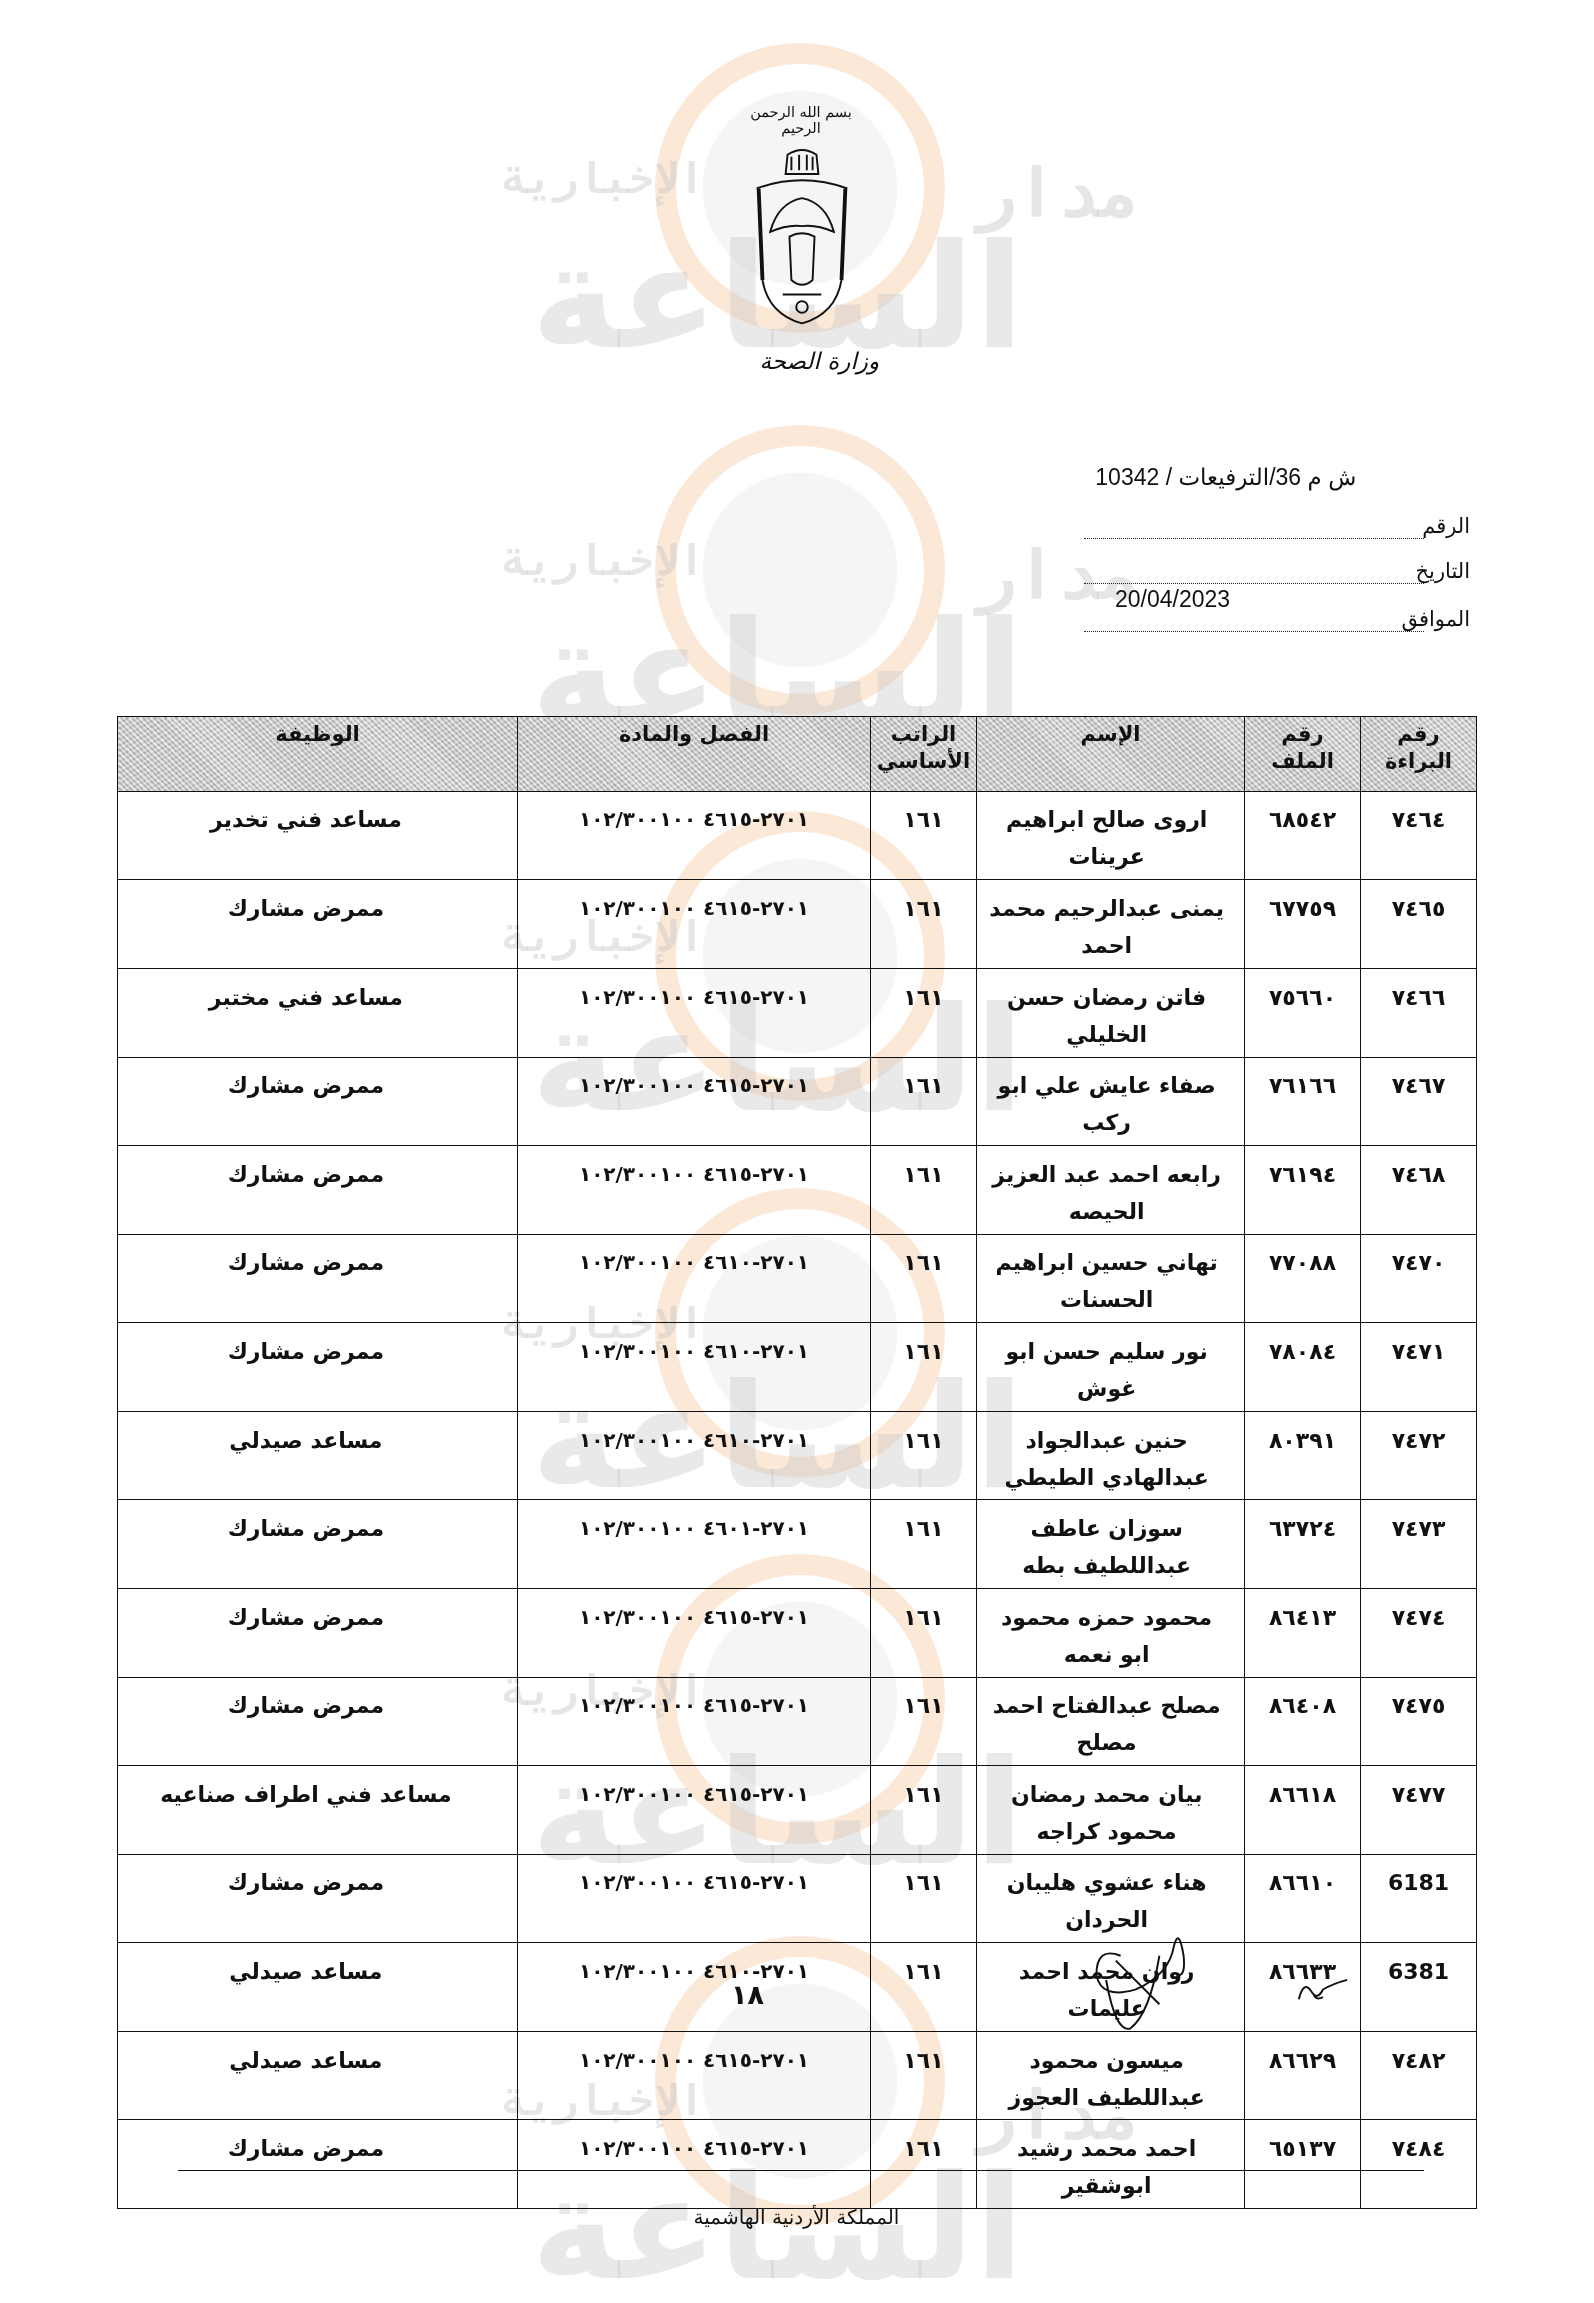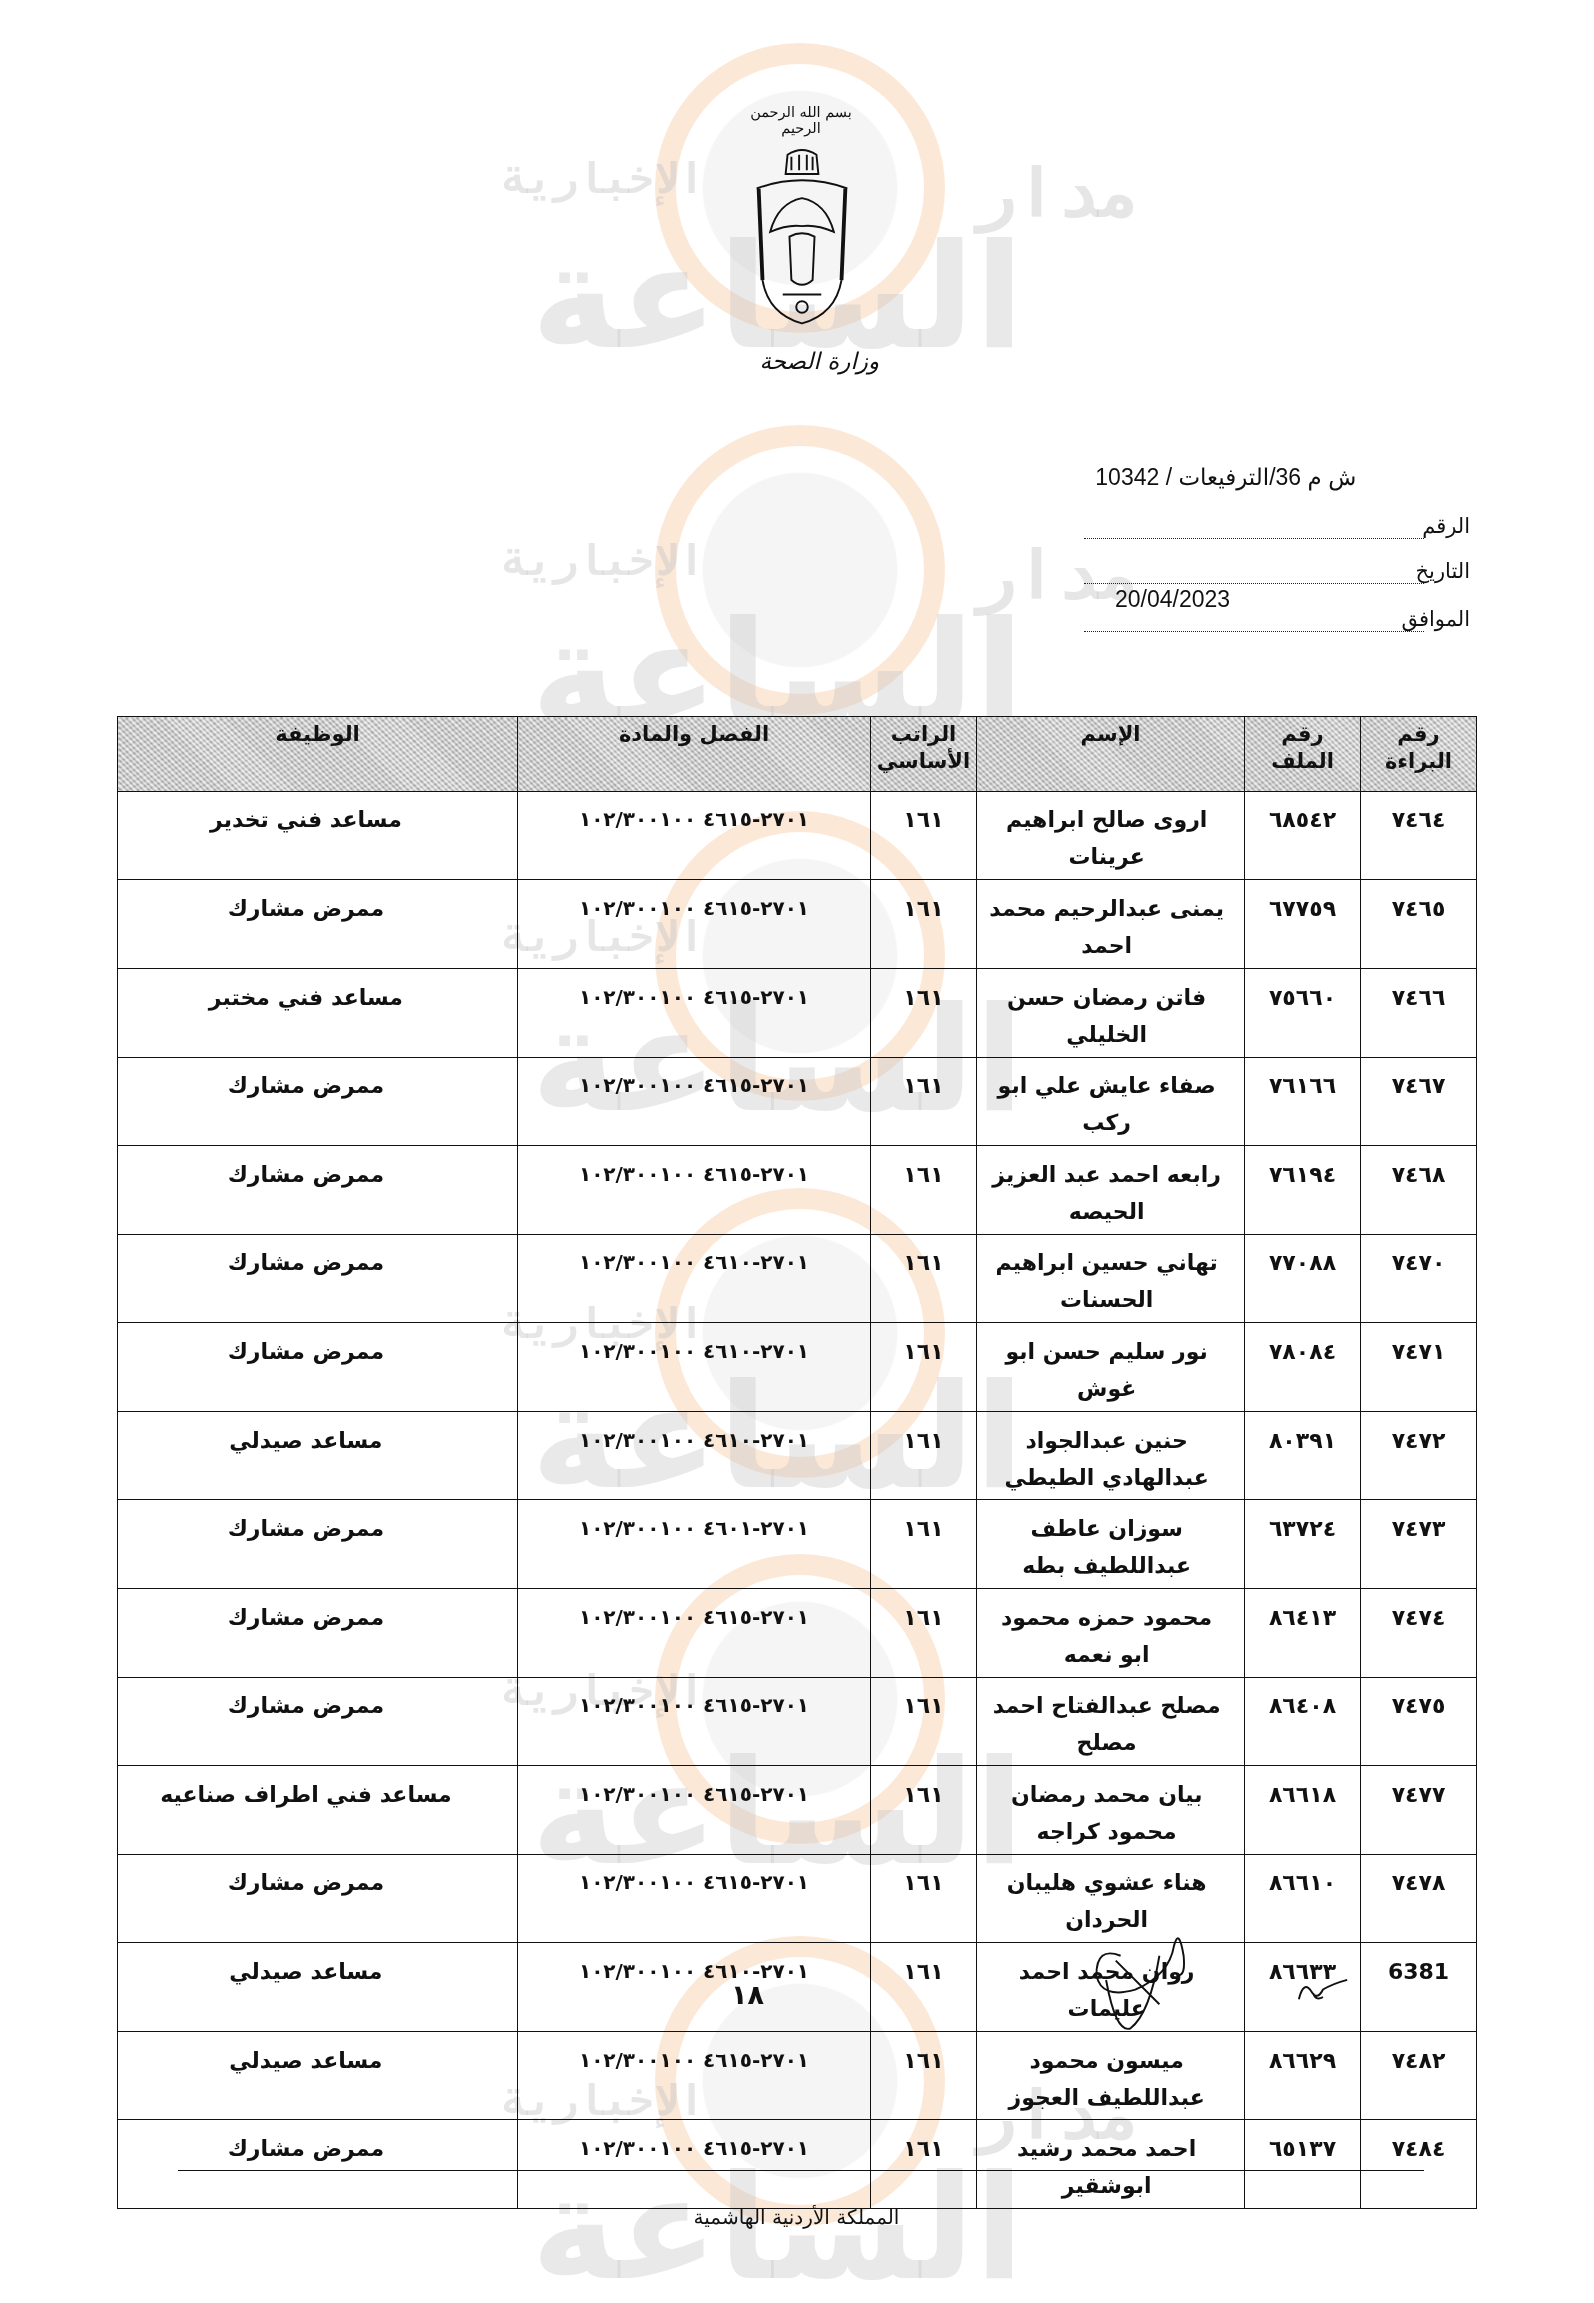--- a/index.html
+++ b/index.html
@@ -235,21 +235,21 @@
       </tr>
       <tr class="row" style="height:71px">
         <td>٧٤٧٧</td>
         <td>٨٦٦١٨</td>
         <td class="name">بيان محمد رمضان محمود كراجه</td>
         <td>١٦١</td>
         <td class="code">٢٧٠١-٤٦١٥ ١٠٢/٣٠٠١٠٠</td>
         <td class="job">مساعد فني اطراف صناعيه</td>
       </tr>
       <tr class="row" style="height:71px">
-        <td>٧٤٧٨</td>
+        <td>6181</td>
         <td>٨٦٦١٠</td>
         <td class="name">هناء عشوي هليبان الحردان</td>
         <td>١٦١</td>
         <td class="code">٢٧٠١-٤٦١٥ ١٠٢/٣٠٠١٠٠</td>
         <td class="job">ممرض مشارك</td>
       </tr>
       <tr class="row" style="height:72px">
         <td>6381</td>
         <td>٨٦٦٣٣</td>
         <td class="name">روان محمد احمد عليمات</td>

